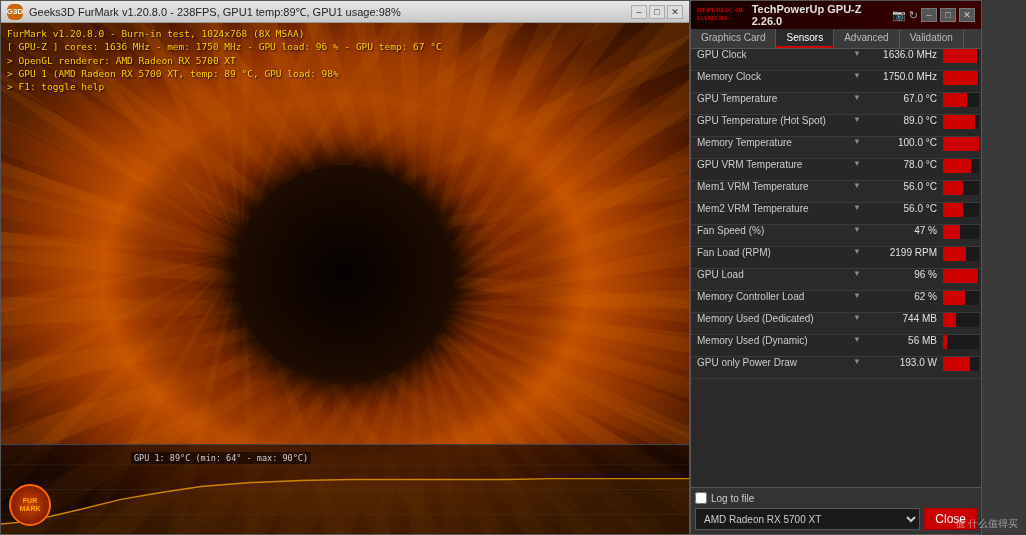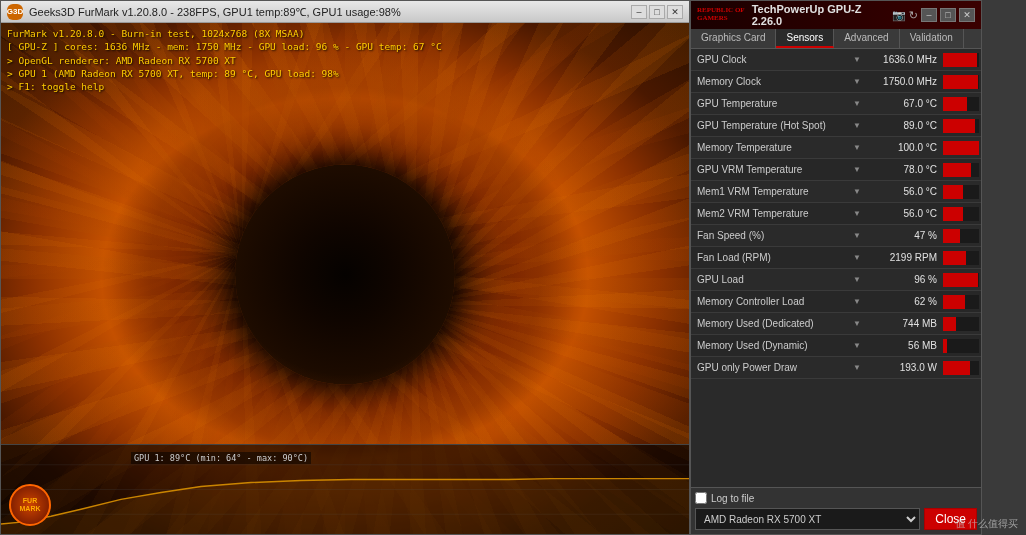--- a/index.html
+++ b/index.html
@@ -242,21 +242,20 @@
     }
 
     #gpuz-sensors {
       flex: 1;
       overflow: hidden;
       background: #2a2a2a;
     }
 
     .sensor-row {
       display: flex;
-      align-items: center;
       height: 22px;
       border-bottom: 1px solid #3a3a3a;
       padding: 0 2px;
     }
 
     .sensor-row:nth-child(even) {
       background: #272727;
     }
 
     .sensor-name {

